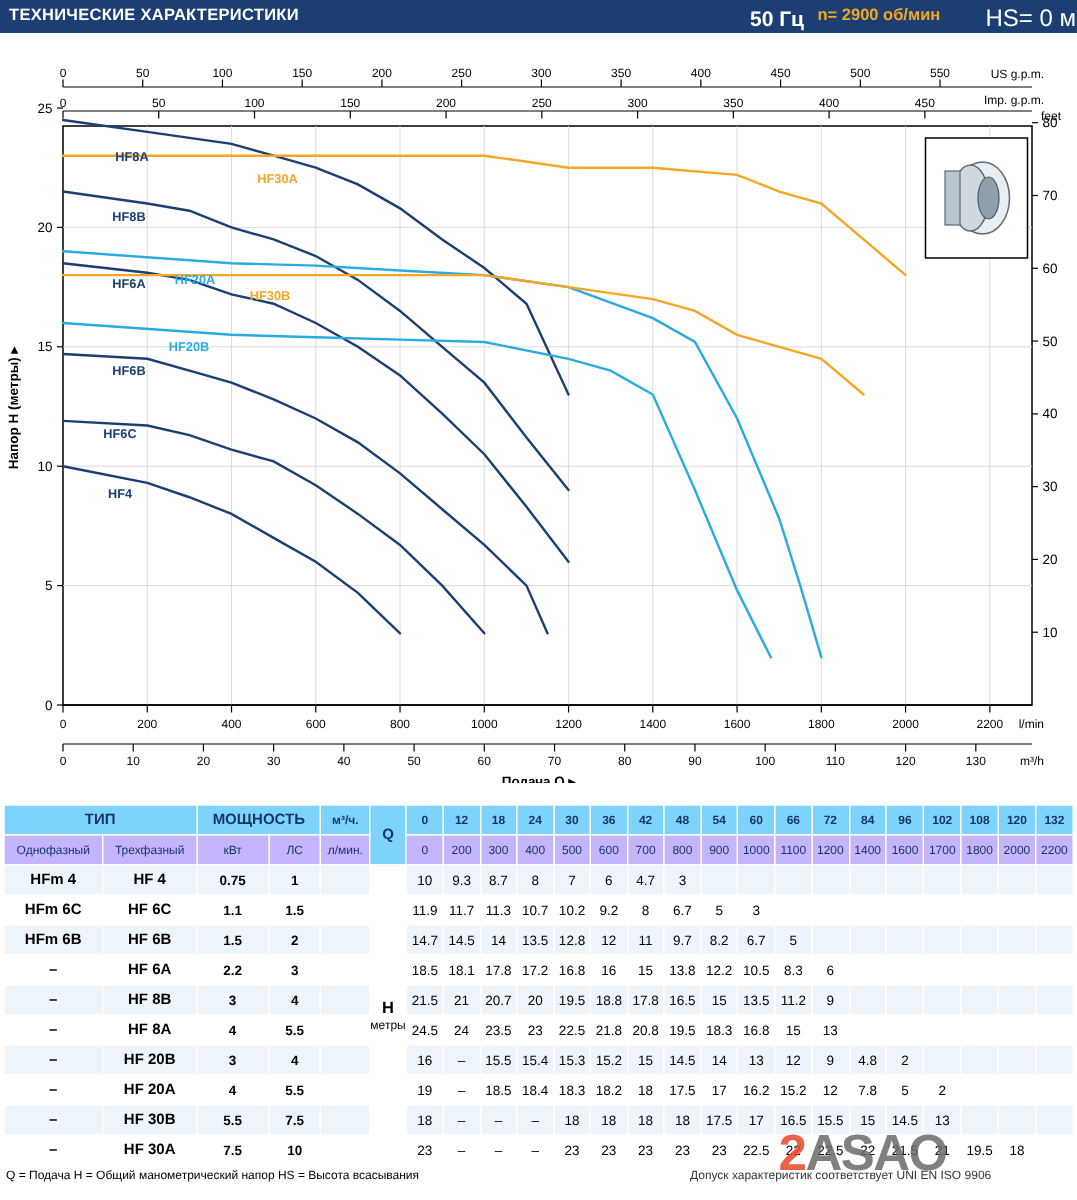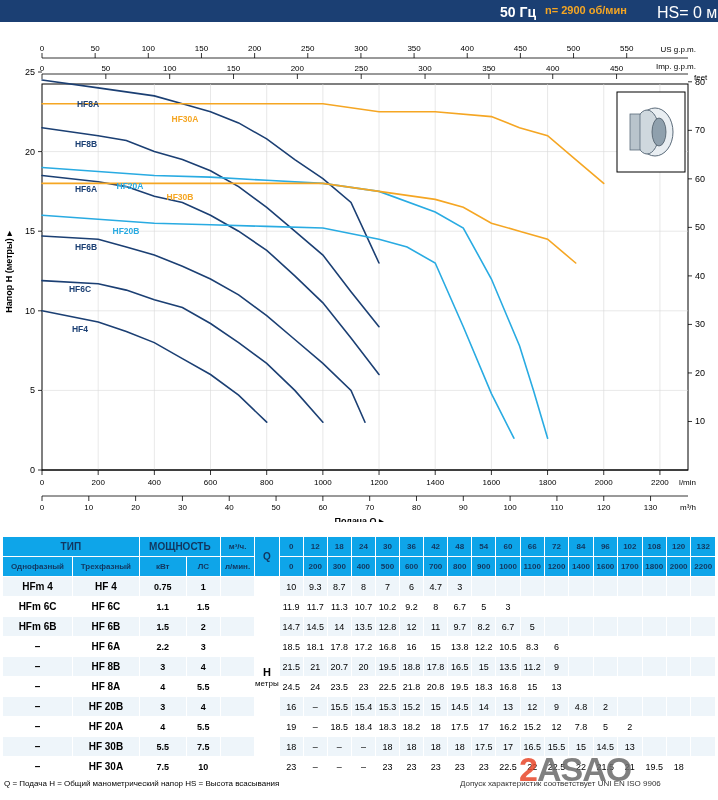--- a/index.html
+++ b/index.html
@@ -7,35 +7,36 @@
   .hdr{position:absolute;left:0;top:0;width:718px;height:22px;background:#1b3f73;color:#fff;}
   .hdr .title{position:absolute;left:6px;top:4px;font-size:11px;font-weight:bold;letter-spacing:.2px;}
   .hdr .hz{position:absolute;left:500px;top:4px;font-size:14px;font-weight:bold;}
   .hdr .rpm{position:absolute;left:545px;top:4px;font-size:11px;font-weight:bold;color:#f5a623;}
   .hdr .hs{position:absolute;left:657px;top:4px;font-size:16px;}
   .chartwrap{position:absolute;left:0;top:22px;width:718px;height:500px;}
   svg{display:block;}
   .tbl{position:absolute;left:0;top:536px;width:718px;}
   table{border-collapse:collapse;width:714px;margin-left:2px;font-size:9px;}
   td,th{border:1px solid #ffffff;padding:0;text-align:center;height:19px;font-weight:normal;}
-  .hrow th{background:#0ea5e9;font-weight:bold;font-size:10px;color:#12365f;}
-  .hrow2 th{background:#0ea5e9;font-weight:bold;font-size:8px;color:#12365f;}
+  .hrow th{background:#7dd3fc;font-weight:bold;font-size:10px;color:#12365f;}
+  .hrow2 th{background:#c4b5fd;font-weight:normal;font-size:8px;color:#12365f;}
   tbody tr:nth-child(odd) td{background:#eef5fa;}
   tbody tr:nth-child(even) td{background:#ffffff;}
   td.typ{font-weight:bold;font-size:10px;}
   td.kw{font-weight:bold;font-size:9px;}
   .foot{position:absolute;left:4px;top:779px;font-size:8px;}
   .foot2{position:absolute;left:460px;top:779px;font-size:8px;color:#333;}
   .wm{position:absolute;left:519px;top:750px;font-size:34px;font-weight:bold;color:#6b6b6b;opacity:.85;letter-spacing:-1px;}
   .wm .a{color:#e8472a;}
 </style>
 </head>
 <body>
 
 <div class="hdr">
+  <div class="title">ТЕХНИЧЕСКИЕ ХАРАКТЕРИСТИКИ</div>
   <div class="hz">50 Гц</div>
   <div class="rpm">n= 2900 об/мин</div>
   <div class="hs">HS= 0 м</div>
 </div>
 
 <div class="chartwrap">
   <svg id="chart" width="718" height="500">
       <line x1="42" y1="36" x2="688" y2="36" stroke="#000" stroke-width="0.8"></line>
       <line x1="42" y1="31" x2="42" y2="36" stroke="#000" stroke-width="0.8"></line>
       <text x="42" y="29" font-size="8" text-anchor="middle" font-family="&quot;Liberation Sans&quot;, sans-serif" font-weight="normal" fill="#000">0</text>

